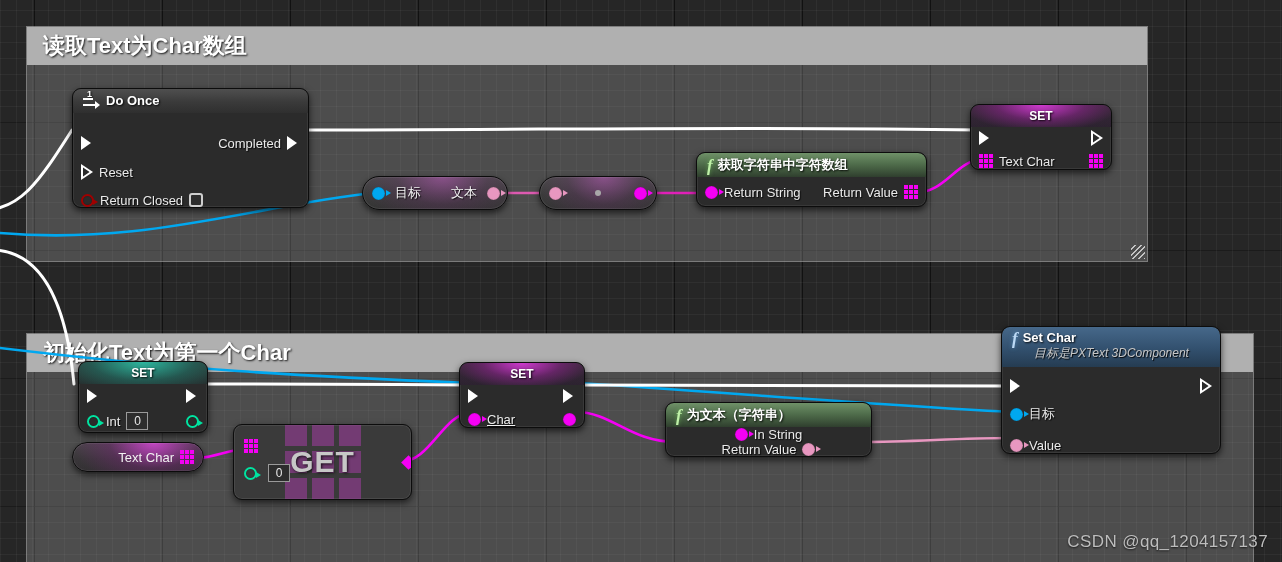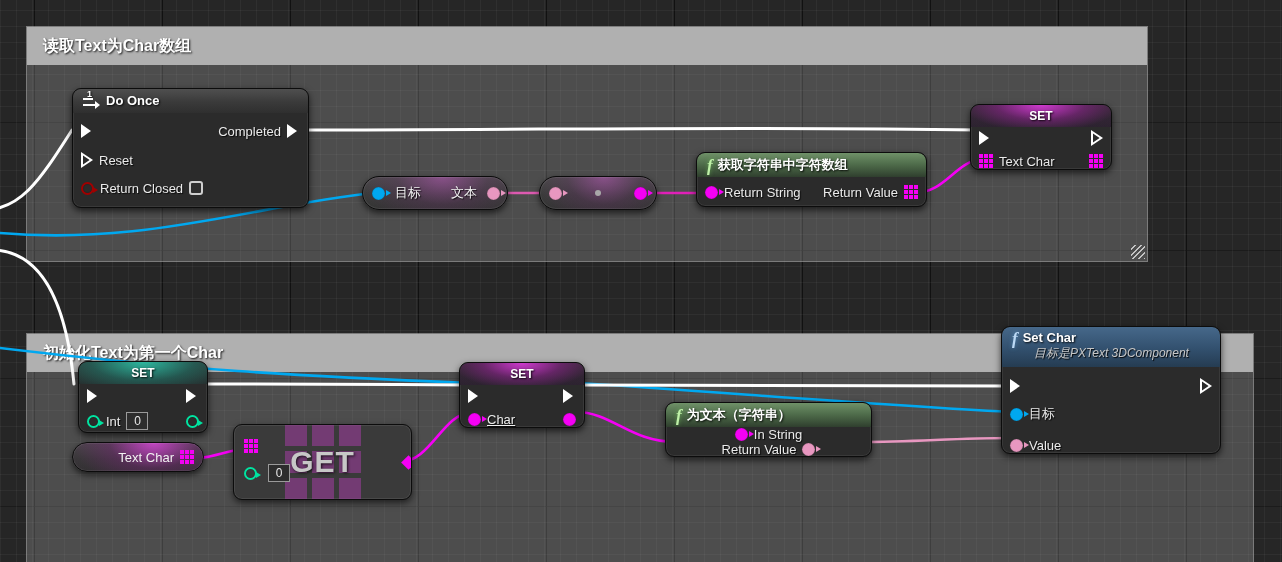--- a/index.html
+++ b/index.html
@@ -24,21 +24,21 @@
   
   .comment {
     position: absolute;
     background: rgba(168,168,168,0.30);
     border: 1px solid rgba(180,180,180,0.45);
   }
   .comment-title {
     height: 38px;
     background: #b0b0b0;
     color: #ffffff;
-    font-size: 16px;
+    font-size: 22px;
     font-weight: bold;
     line-height: 38px;
     padding-left: 16px;
     letter-spacing: 0px;
     text-shadow: 1px 1px 2px rgba(0,0,0,0.85);
     overflow: hidden;
     white-space: nowrap;
   }
   .resize-grip {
     position: absolute;
@@ -362,21 +362,21 @@
     <div class="node-head head-grey" style="display:flex; align-items:center;">
       <span class="doonce-ico">
         <span class="one">1</span>
           <span class="b1"></span>
           <span class="b2"></span>
           <span class="tip"></span>
       </span>
       <span>Do Once</span>
     </div>
     <div class="node-body">
-      <div class="row" style="height:30px; margin-top:3px;">
+      <div class="row" style="height:30px; margin-top:15px;">
         <div class="side">
           <span class="exec"></span>
         </div>
         <div class="side">
           <span class="pin-label">Completed</span>
           <span class="exec"></span>
         </div>
       </div>
       <div class="row" style="height:28px;">
         <div class="side">
@@ -623,14 +623,15 @@
       </div>
       <div class="row" style="height:26px;align-items:flex-end;">
         <div class="side">
           <span class="dot arrow" style="background:#e897c0; color:#e897c0;"></span>
           <span class="pin-label">Value</span>
         </div>
       </div>
     </div>
   </div>
 
+  <div class="watermark" style="right:14px; bottom:10px;">CSDN @qq_1204157137</div>
 
 </div>
 
 </body></html>

